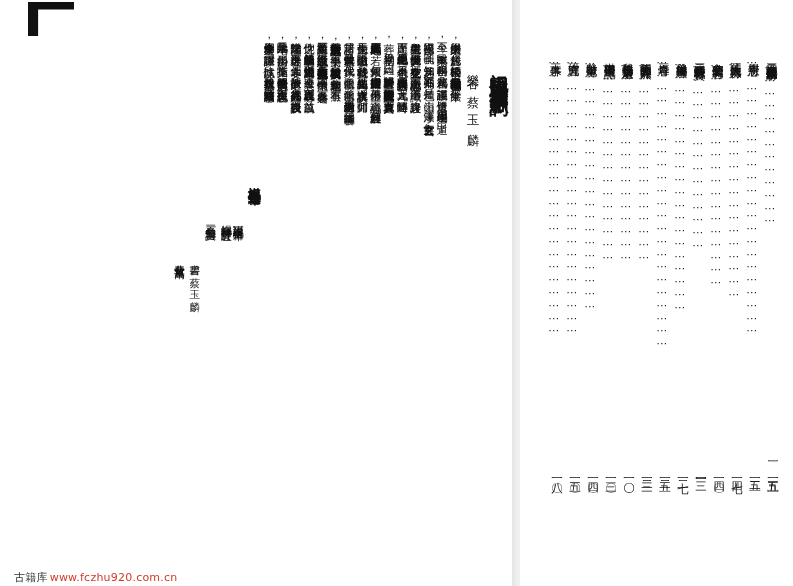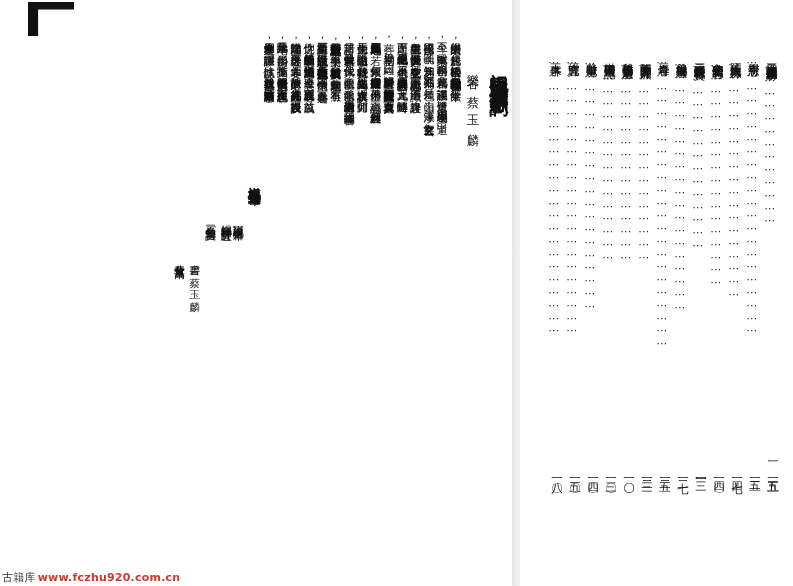--- a/index.html
+++ b/index.html
@@ -173,27 +173,27 @@
     position: absolute;
     left: 0; bottom: 0;
     width: 100%;
     height: 18px;
     display: flex;
     align-items: center;
     font-family: "DejaVu Sans", "Liberation Sans", sans-serif;
     font-size: 11px;
     color: #2a2a2a;
     background: transparent;
-    padding-left: 2px;
+    padding-left: 14px;
     box-sizing: border-box;
     margin-top: 44px;
   }
   .watermark .wm-site {
     color: #d03a2a;
-    font-weight: bold;
+    font-weight: normal;
     margin-left: 2px;
     letter-spacing: 0.02em;
   }
   .wm-label {
     color: #333;
     letter-spacing: 0.02em;
   }
 
   
   .edge-shade {

